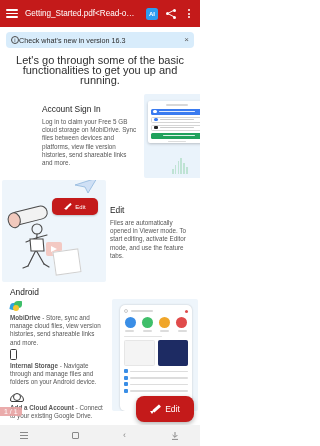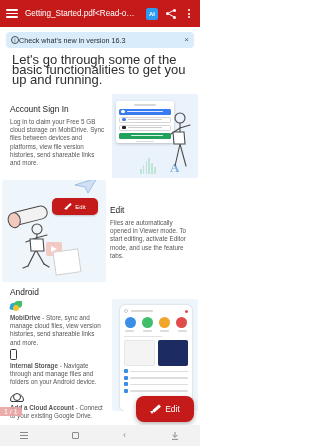--- a/index.html
+++ b/index.html
@@ -67,30 +67,30 @@
     height:16px; display:flex; align-items:center; padding:0 5px; 
   }
   .info-ico {
     width:8px;height:8px;border:1px solid #4a4a4a;border-radius:50%;
     font-size:6px;line-height:7px;text-align:center;color:#3c3c3c;flex:0 0 auto;
   }
   .notice-text { font-size:7.2px; color:#2b2b2b; flex:1; white-space:nowrap; }
   .notice-close { font-size:8px; color:#5b5b5b; line-height:1; }
 
   .intro {
-    margin:7px 12px 0; text-align:left; font-size:13px;
+    margin:7px 12px 0; text-align:center; font-size:11px;
     line-height:10px; color:#2e2e2e;
   }
 
   .section { position:relative; }
   .sec-title { font-size:8.4px; color:#1c1c1c; font-weight:400; }
   .sec-body { font-size:6.3px; line-height:8.2px; color:#575757; }
 
   
-  .account { position:relative; height:88px; margin-top:7px; }
+  .account { position:relative; height:88px; margin-top:7px;margin-left:32px; }
   .account .txt { position:absolute; left:10px; top:12px; width:95px; }
   .account .sec-body { margin-top:4px; }
   .shot-a {
     position:absolute; left:112px; top:2px; width:86px; height:84px;
     background:#eaf3fb; border-radius:2px; overflow:hidden;
   }
   .dlg {
     position:absolute; left:4px; top:7px; width:58px; height:42px;
     background:#fff; border-radius:2px; box-shadow:0 1px 3px rgba(0,0,0,.22);
     padding:3px 3px 0;

